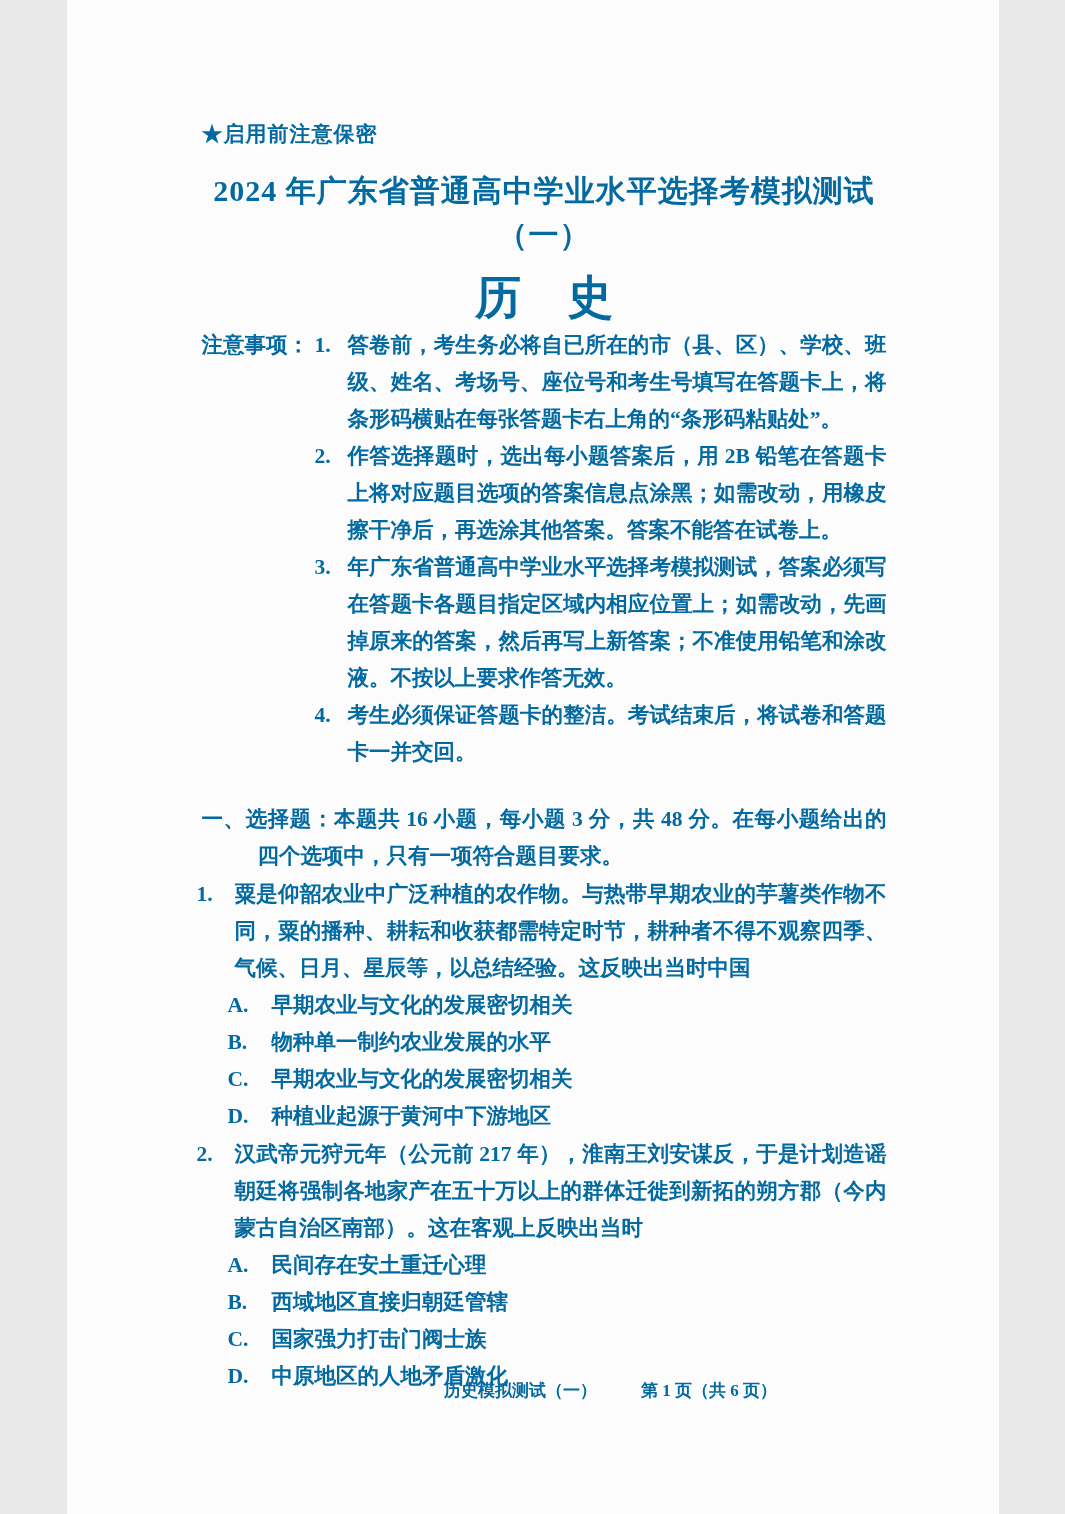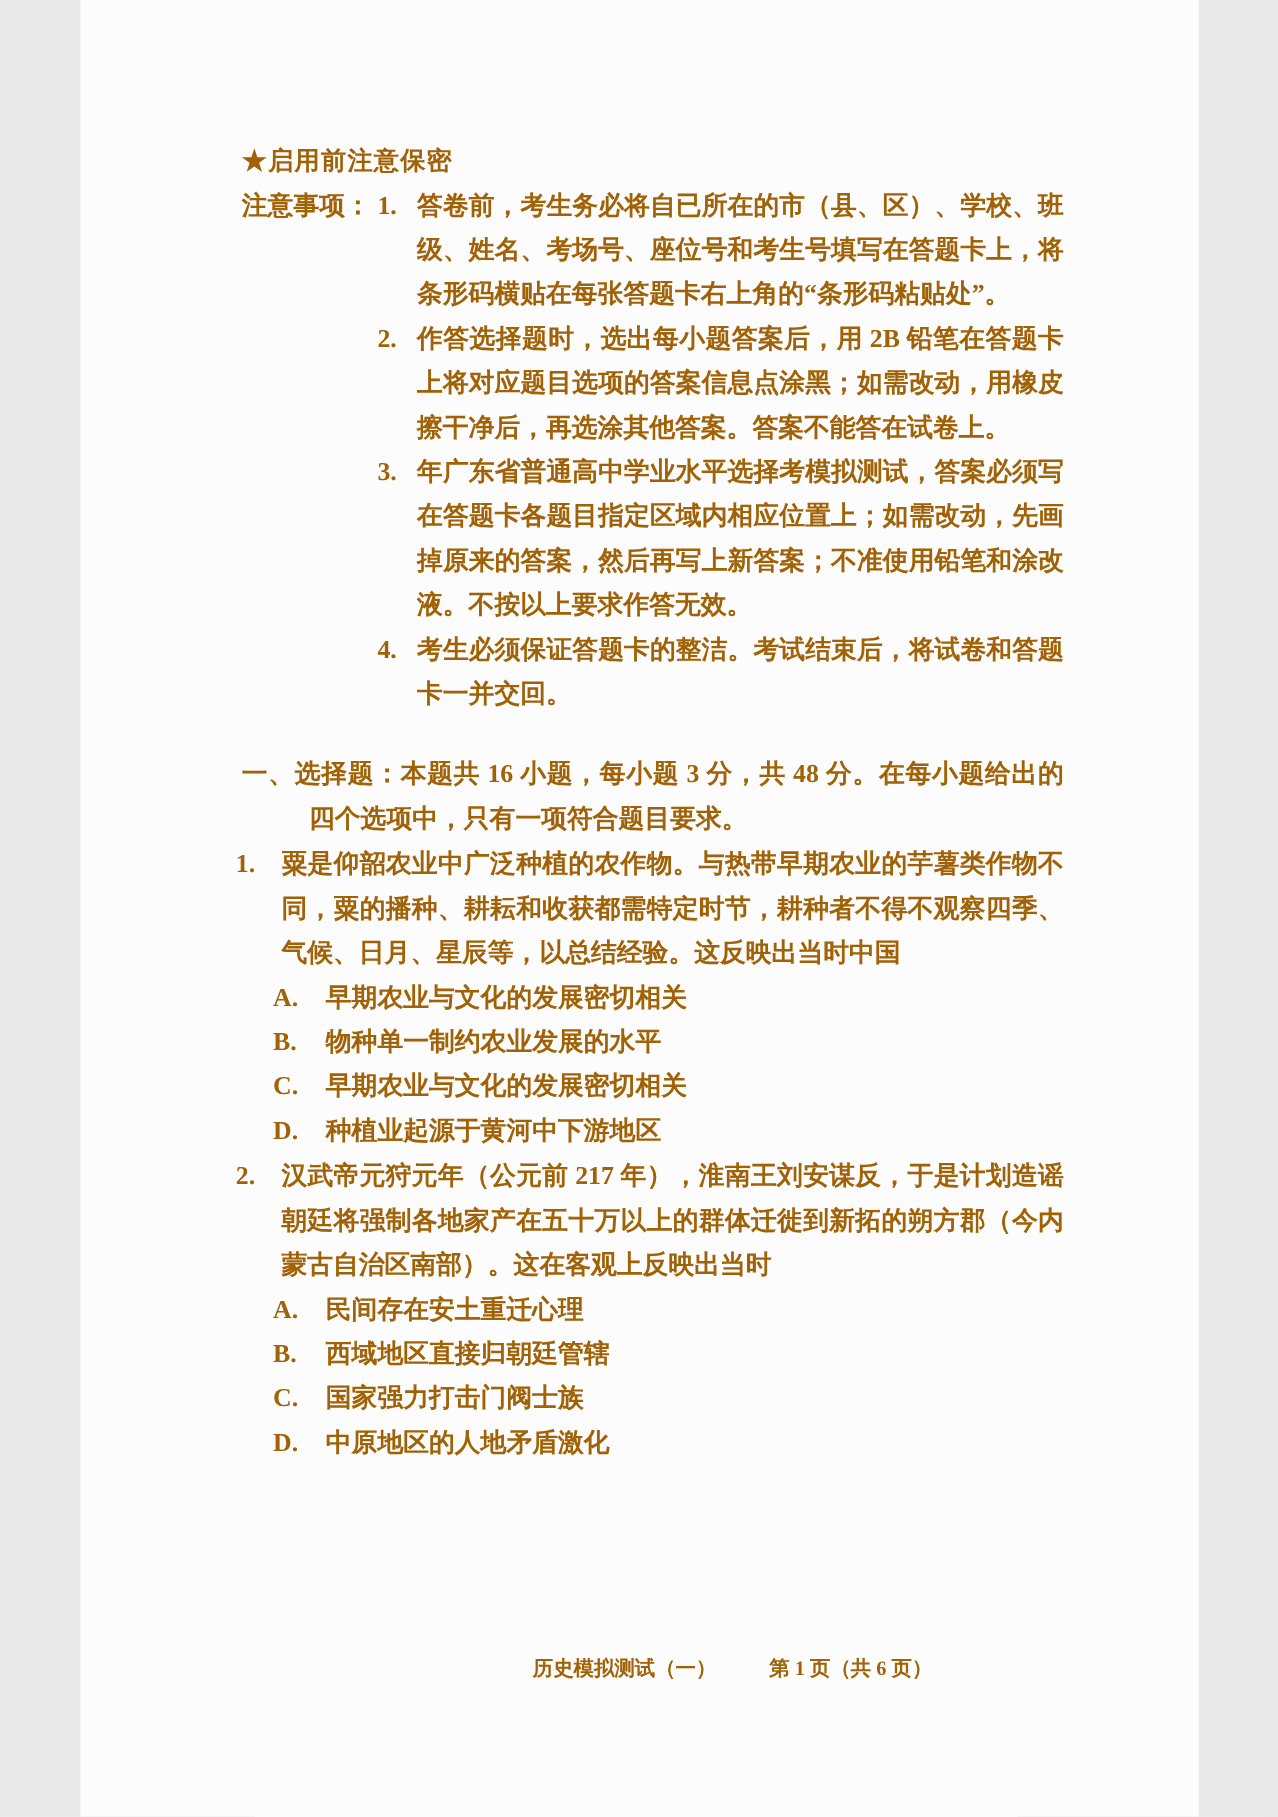--- a/index.html
+++ b/index.html
@@ -3,21 +3,21 @@
 <meta charset="utf-8">
 <style>
   * { margin: 0; padding: 0; box-sizing: border-box; }
   html, body { background: #e9e9e9; }
   .page {
     position: relative;
     width: 932px;
     height: 1514px;
     margin: 0 auto;
     background: #fcfcfc;
-    color: #a16207;
+    color: #0369a1;
     font-family: "Liberation Serif", "DejaVu Serif", serif;
     font-size: 21.5px;
     line-height: 37px;
     overflow: hidden;
   }
   .content {
     padding: 116px 112px 0 135px;
   }
   .security-notice {
     font-weight: bold;
@@ -124,21 +124,23 @@
   }
 </style>
 </head>
 <body>
 
 <div class="page">
   <div class="content">
 
     <div class="security-notice">★启用前注意保密</div>
 
-
+    <div class="main-title">2024 年广东省普通高中学业水平选择考模拟测试（一）</div>
+
+    <div class="subject-title">历　史</div>
 
 
     <div class="notice">
       <div class="notice-label">注意事项：</div>
       <div class="notice-items">
         <div class="notice-item">
           <span class="num">1.</span>
           <span class="txt">答卷前，考生务必将自已所在的市（县、区）、学校、班级、姓名、考场号、座位号和考生号填写在答题卡上，将条形码横贴在每张答题卡右上角的“条形码粘贴处”。</span>
         </div>
         <div class="notice-item">

